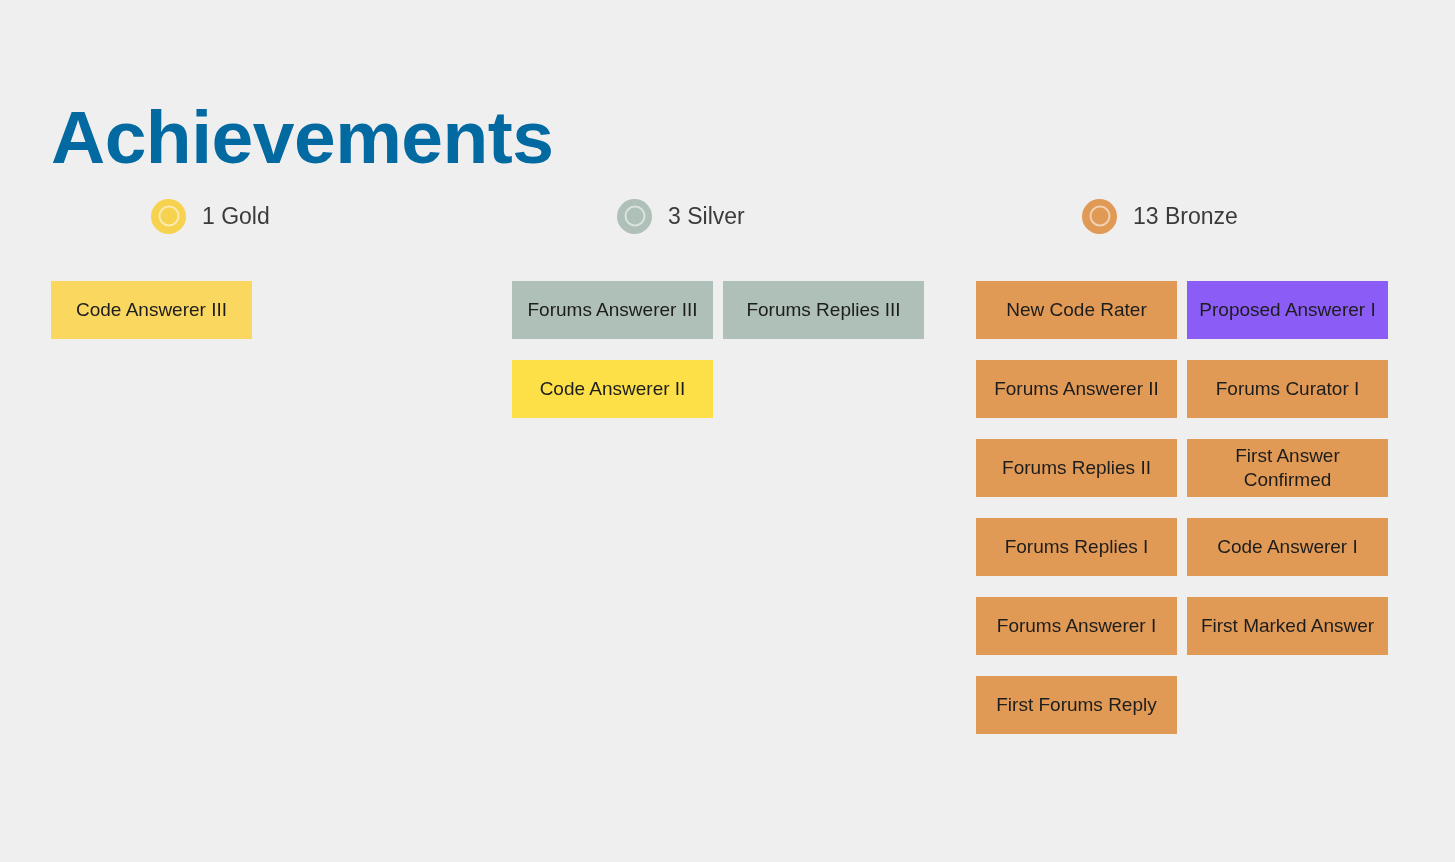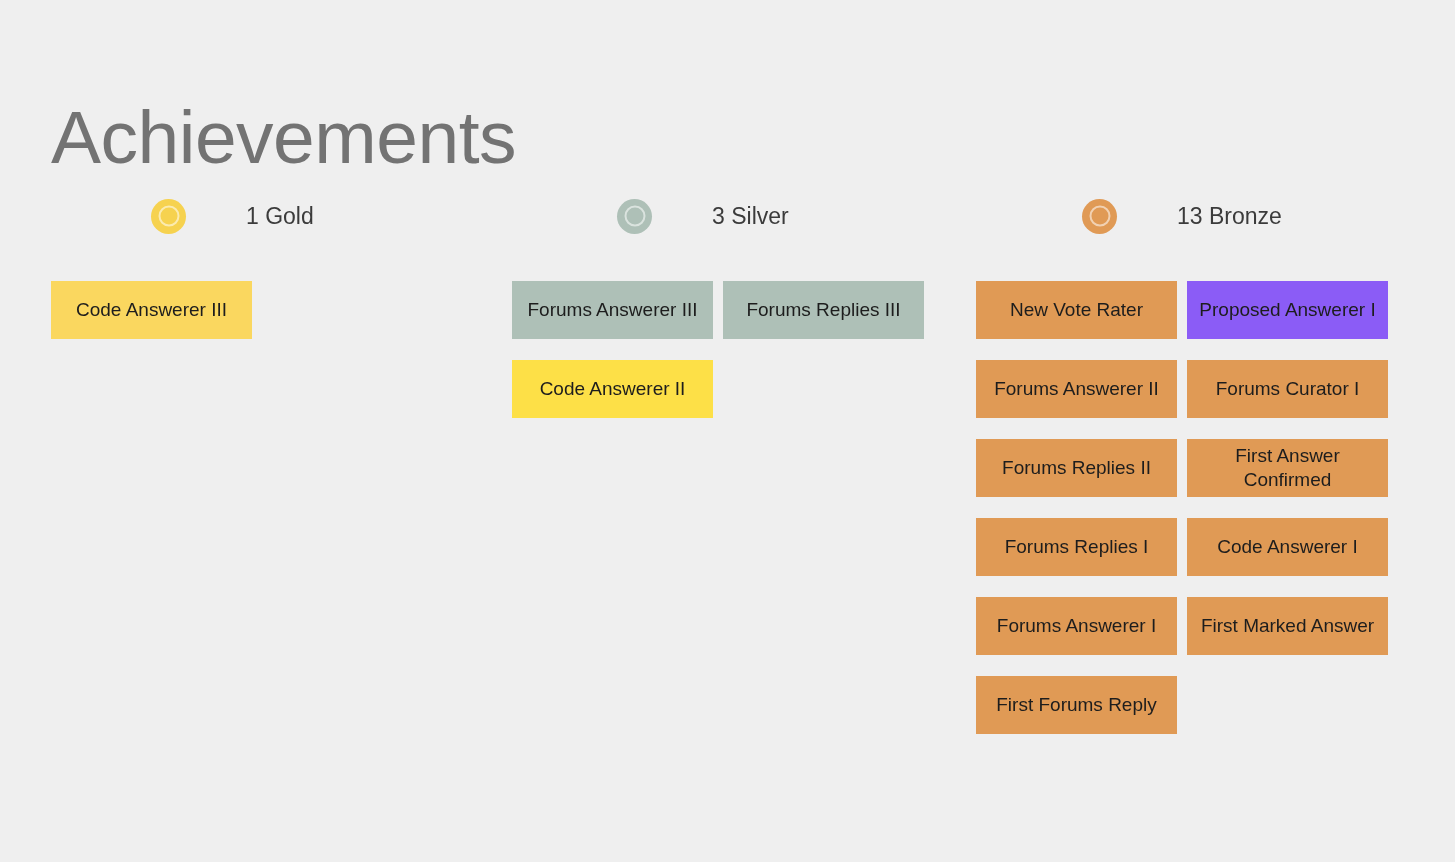--- a/index.html
+++ b/index.html
@@ -17,22 +17,22 @@
   .page {
     position: relative;
     width: 1455px;
     height: 862px;
   }
   .page-title {
     position: absolute;
     left: 51px;
     top: 46px;
     font-size: 75px;
-    font-weight: 400;
-    color: #737373;
+    font-weight: 700;
+    color: #0369a1;
     letter-spacing: -0.5px;
     line-height: 1.1;
     white-space: nowrap;
   }
   .columns {
     position: absolute;
     left: 0;
     top: 196px;
     width: 1455px;
   }
@@ -43,21 +43,20 @@
   .col-gold   { left: 51px;  width: 440px; }
   .col-silver { left: 512px; width: 440px; }
   .col-bronze { left: 976px; width: 412px; }
 
   .col-head {
     display: flex;
     align-items: center;
     height: 40px;
     margin-left: 100px;
     margin-bottom: 45px;
-    gap: 44px;
   }
   .col-bronze .col-head { margin-left: 106px; }
   .col-silver .col-head { margin-left: 105px; }
 
   .medal {
     width: 35px;
     height: 35px;
     border-radius: 50%;
     flex: 0 0 auto;
     position: relative;
@@ -137,21 +136,21 @@
           <div class="tile tile-silver" style="background: #fde047;">Code Answerer II</div>
         </div>
     </div>
 
     <div class="col col-bronze">
       <div class="col-head">
         <span class="medal" id="medal-bronze" style="background: rgb(224, 154, 85);"></span>
         <span class="medal-label">13 Bronze</span>
       </div>
       <div class="tiles" id="tiles-bronze">
-          <div class="tile tile-bronze" style="background: rgb(224, 154, 85);">New Vote Rater</div>
+          <div class="tile tile-bronze" style="background: rgb(224, 154, 85);">New Code Rater</div>
           <div class="tile tile-bronze" style="background: #8b5cf6;">Proposed Answerer I</div>
           <div class="tile tile-bronze" style="background: rgb(224, 154, 85);">Forums Answerer II</div>
           <div class="tile tile-bronze" style="background: rgb(224, 154, 85);">Forums Curator I</div>
           <div class="tile tile-bronze" style="background: rgb(224, 154, 85);">Forums Replies II</div>
           <div class="tile tile-bronze" style="background: rgb(224, 154, 85);">First Answer Confirmed</div>
           <div class="tile tile-bronze" style="background: rgb(224, 154, 85);">Forums Replies I</div>
           <div class="tile tile-bronze" style="background: rgb(224, 154, 85);">Code Answerer I</div>
           <div class="tile tile-bronze" style="background: rgb(224, 154, 85);">Forums Answerer I</div>
           <div class="tile tile-bronze" style="background: rgb(224, 154, 85);">First Marked Answer</div>
           <div class="tile tile-bronze" style="background: rgb(224, 154, 85);">First Forums Reply</div>

